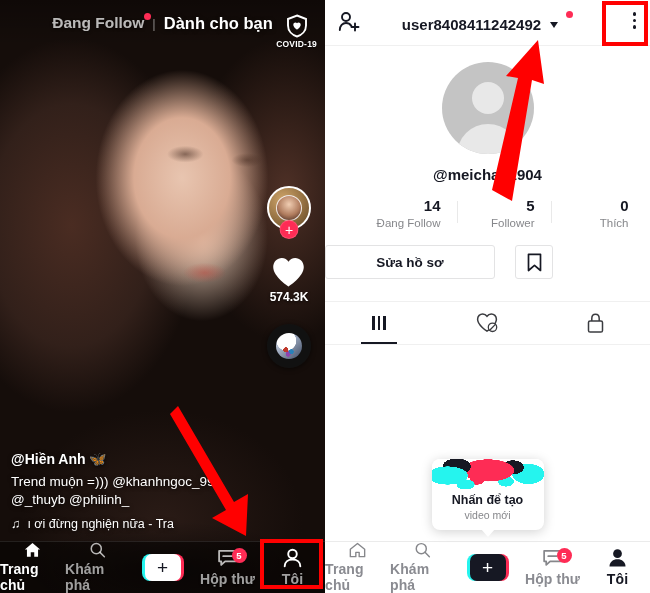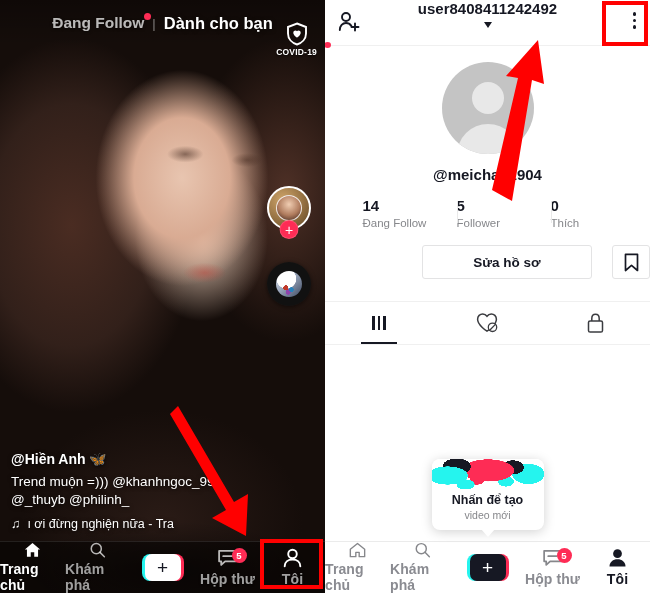--- a/index.html
+++ b/index.html
@@ -49,21 +49,21 @@
   .tab-dot {
     position: absolute; top: -1px; right: -7px;
     width: 7px; height: 7px; border-radius: 50%; background: #fe2c55;
   }
   .tab-sep { color: rgba(255,255,255,.45); font-size: 13px; }
   .tab-foryou {
     color: #fff; font-size: 16.5px; font-weight: 700;
     text-shadow: 0 1px 4px rgba(0,0,0,.65);
   }
   .covid {
-    position: absolute; right: 8px; top: 22px;
+    position: absolute; right: 8px; top: 14px;
     display: flex; flex-direction: column; align-items: center; gap: 1px;
   }
   .covid-label {
     color: #fff; font-size: 8.5px; font-weight: 700; letter-spacing: .2px;
     text-shadow: 0 1px 2px rgba(0,0,0,.8);
   }
 
   
   .rail {
     position: absolute; right: 8px; top: 186px; width: 56px;
@@ -169,21 +169,21 @@
   .right-panel {
     position: relative; width: 325px; height: 593px; background: #fff; overflow: hidden;
   }
   .p-header {
     height: 46px; display: flex; align-items: center; position: relative;
     border-bottom: 1px solid #f0f0f0;
   }
   .p-add { position: absolute; left: 12px; top: 11px; }
   .p-title-wrap {
     position: absolute; left: 0; right: 0; top: 0; height: 48px;
-    display: flex; align-items: center; justify-content: center; gap: 3px; flex-direction: column;
+    display: flex; align-items: center; justify-content: center; gap: 9px;
   }
   .p-title { font-size: 15px; font-weight: 700; color: #161823; }
   .p-caret { width: 0; height: 0; border-left: 4.5px solid transparent;
     border-right: 4.5px solid transparent; border-top: 6px solid #161823; margin-top: 2px; }
   .p-title-dot {
     width: 7px; height: 7px; border-radius: 50%; background: #fe2c55;
     align-self: flex-start; margin-top: 11px; margin-left: -1px;
   }
   .p-menu {
     position: absolute; right: 14px; top: 12px;
@@ -200,27 +200,27 @@
     width: 32px; height: 32px; border-radius: 50%; background: #e8e8e8;
   }
   .p-avatar .body {
     position: absolute; left: 50%; bottom: -14px; transform: translateX(-50%);
     width: 62px; height: 44px; border-radius: 31px 31px 0 0; background: #e8e8e8;
   }
   .p-handle {
     text-align: center; font-size: 15px; font-weight: 700; color: #161823; margin-top: 12px;
   }
   .p-stats { display: flex; justify-content: center; margin-top: 14px; }
-  .p-stat { width: 78px; text-align: left; position: relative; margin-left: 16px; }
+  .p-stat { width: 78px; text-align: right; position: relative; margin-left: 16px; }
   .p-stat + .p-stat::before {
     content:""; position: absolute; left: 0; top: 4px; width: 1px; height: 22px; background: #e9e9e9;
   }
   .p-stat-num { font-size: 15px; font-weight: 700; color: #161823; }
   .p-stat-lbl { font-size: 11.5px; color: #86878b; margin-top: 3px; }
-  .p-actions { display: flex; justify-content: flex-end; gap: 20px; margin-top: 16px; }
+  .p-actions { display: flex; justify-content: flex-start; gap: 20px; margin-top: 16px; }
   .p-edit {
     width: 170px; height: 34px; border: 1px solid #e3e3e4; border-radius: 3px;
     background: #fff; display: flex; align-items: center; justify-content: center;
     font-size: 13.5px; font-weight: 700; color: #161823;
   }
   .p-bookmark {
     width: 38px; height: 34px; border: 1px solid #e3e3e4; border-radius: 3px;
     background: #fff; display: flex; align-items: center; justify-content: center;
   }
   .p-tabs {
@@ -299,20 +299,26 @@
     </div>
 
     <div class="rail">
       <div class="rail-avatar-wrap">
         <div class="rail-avatar">
           <div class="rail-avatar-inner"></div>
         </div>
         <div class="follow-plus">+</div>
       </div>
 
+      <div class="rail-item">
+        <svg width="35" height="32" viewBox="0 0 24 22">
+          <path d="M12 21 C12 21 1.5 14.3 1.5 7.6 C1.5 4 4.3 1.4 7.4 1.4 C9.4 1.4 11.1 2.5 12 4 C12.9 2.5 14.6 1.4 16.6 1.4 C19.7 1.4 22.5 4 22.5 7.6 C22.5 14.3 12 21 12 21 Z" fill="#ffffff"></path>
+        </svg>
+        <div class="rail-count">574.3K</div>
+      </div>
 
 
 
       <div class="disc">
         <div class="disc-inner"></div>
       </div>
     </div>
 
     <div class="caption">
       <div class="cap-user">@Hiền Anh 🦋</div>

